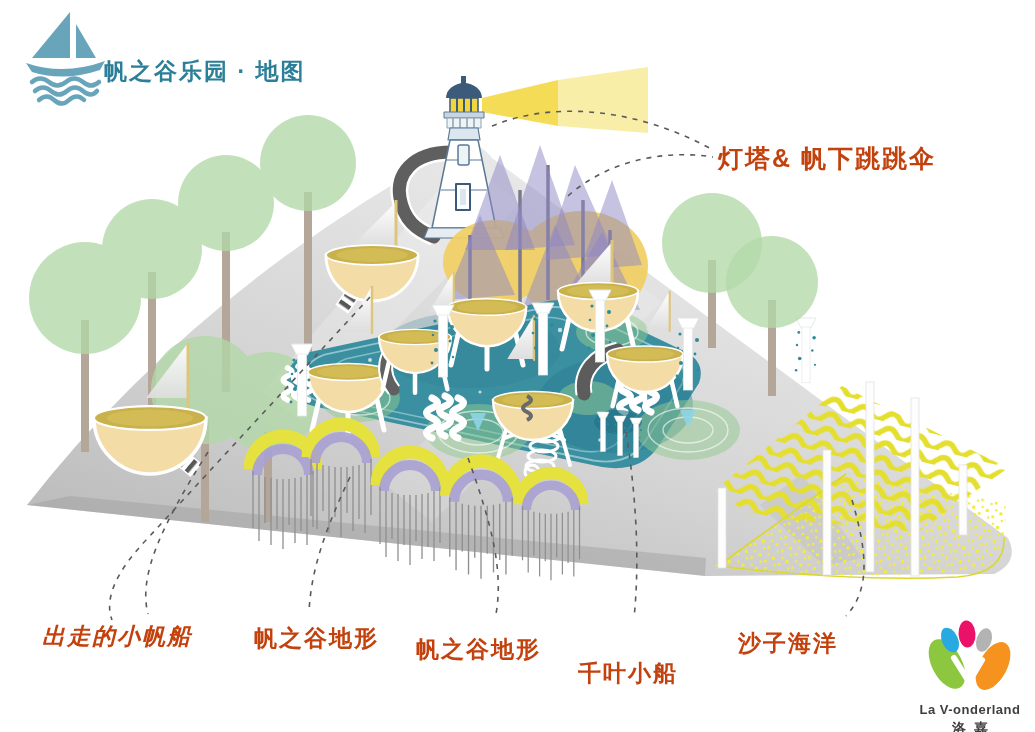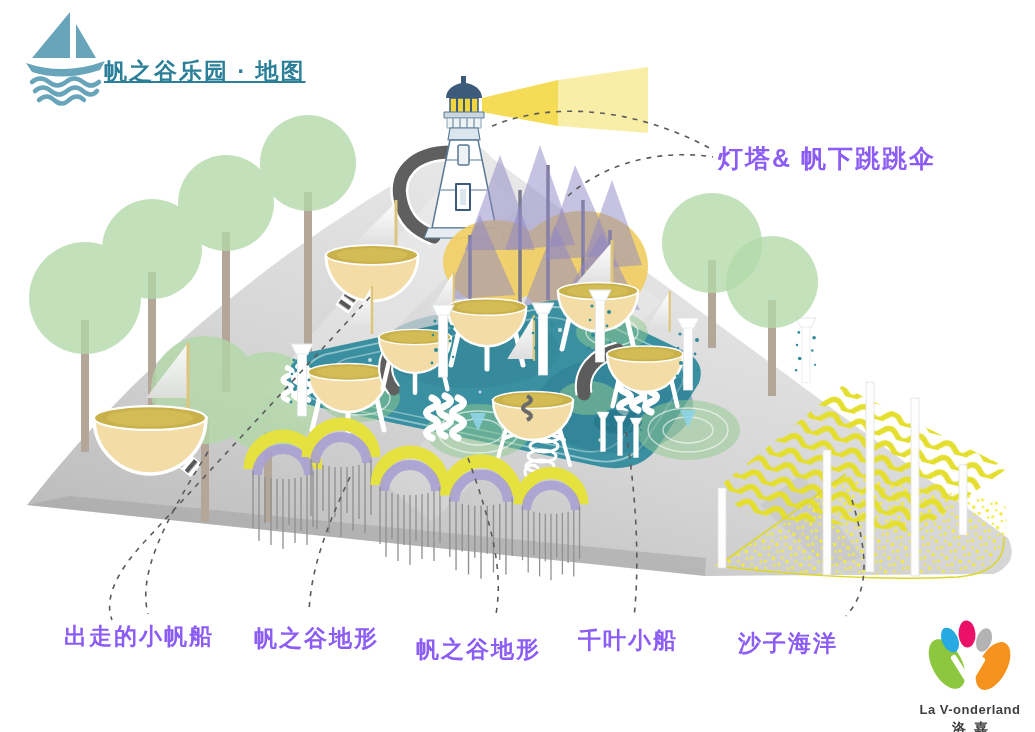--- a/index.html
+++ b/index.html
@@ -1,23 +1,23 @@
 <!DOCTYPE html>
 <html><head>
 <meta charset="utf-8">
 <style>
   html,body{margin:0;padding:0;background:#fff;}
   .stage{position:relative;width:1035px;height:732px;background:#ffffff;overflow:hidden;
          font-family:"Liberation Sans","DejaVu Sans",sans-serif;}
   .stage svg{position:absolute;left:0;top:0;}
-  .lbl{position:absolute;color:#8b5cf6;font-weight:bold;font-size:23px;letter-spacing:2px;
+  .lbl{position:absolute;color:#c2410c;font-weight:bold;font-size:23px;letter-spacing:2px;
        white-space:nowrap;line-height:1;}
   .lbl-big{font-size:25px;}
   .title{position:absolute;left:104px;top:56px;color:#2b7f98;font-weight:bold;font-size:23px;
-         letter-spacing:2px;white-space:nowrap;text-decoration:underline;}
+         letter-spacing:2px;white-space:nowrap;}
   .brand{position:absolute;left:903px;top:624px;width:134px;text-align:center;}
   .brand .name{font-size:13px;font-weight:bold;color:#3f3f3f;letter-spacing:0.5px;margin-top:2px;}
   .brand .cn{font-size:14px;font-weight:bold;color:#3f3f3f;letter-spacing:8px;margin-top:3px;padding-left:8px;}
 </style>
 </head>
 <body>
 
 <div class="stage">
 
 <svg width="1035" height="732" viewBox="0 0 1035 732">
@@ -367,24 +367,24 @@
     <ellipse cx="-2" cy="-60" rx="8.5" ry="13.5" transform="rotate(-4 -2 -60)" fill="#ec1168"></ellipse>
     <ellipse cx="15" cy="-54" rx="7.5" ry="12" transform="rotate(18 15 -54)" fill="#b3b3b3"></ellipse>
     <ellipse cx="24" cy="-28" rx="14" ry="26" transform="rotate(28 24 -28)" fill="#f6921e"></ellipse>
     <path d="M0,4 L0,-22 M0,-12 L-15,-36 M0,-12 L13,-34" stroke="#ffffff" stroke-width="6" fill="none" stroke-linecap="round"></path>
   </g>
 </svg>
 
 <div class="title">帆之谷乐园 · 地图</div>
 
 <div class="lbl lbl-big" style="left:718px;top:146px;">灯塔&amp; 帆下跳跳伞</div>
-<div class="lbl" style="left:64px;top:625px;">出走的小帆船</div>
+<div class="lbl" style="left:42px;top:625px;font-style:italic;">出走的小帆船</div>
 <div class="lbl" style="left:254px;top:627px;">帆之谷地形</div>
 <div class="lbl" style="left:416px;top:638px;">帆之谷地形</div>
-<div class="lbl" style="left:578px;top:629px;">千叶小船</div>
+<div class="lbl" style="left:578px;top:662px;">千叶小船</div>
 <div class="lbl" style="left:738px;top:632px;">沙子海洋</div>
 
 <div class="brand">
   <div style="height:76px;"></div>
   <div class="name">La V-onderland</div>
   <div class="cn">洛嘉</div>
 </div>
 
 </div>
 

